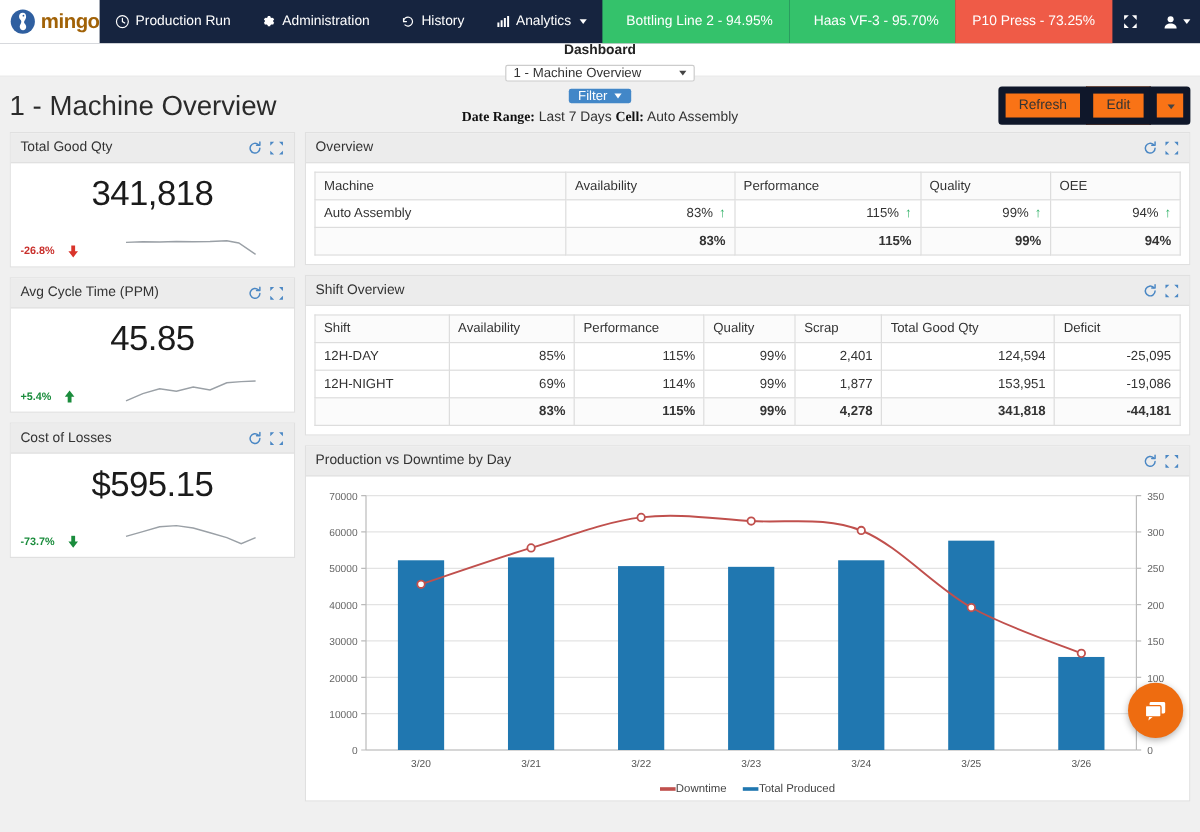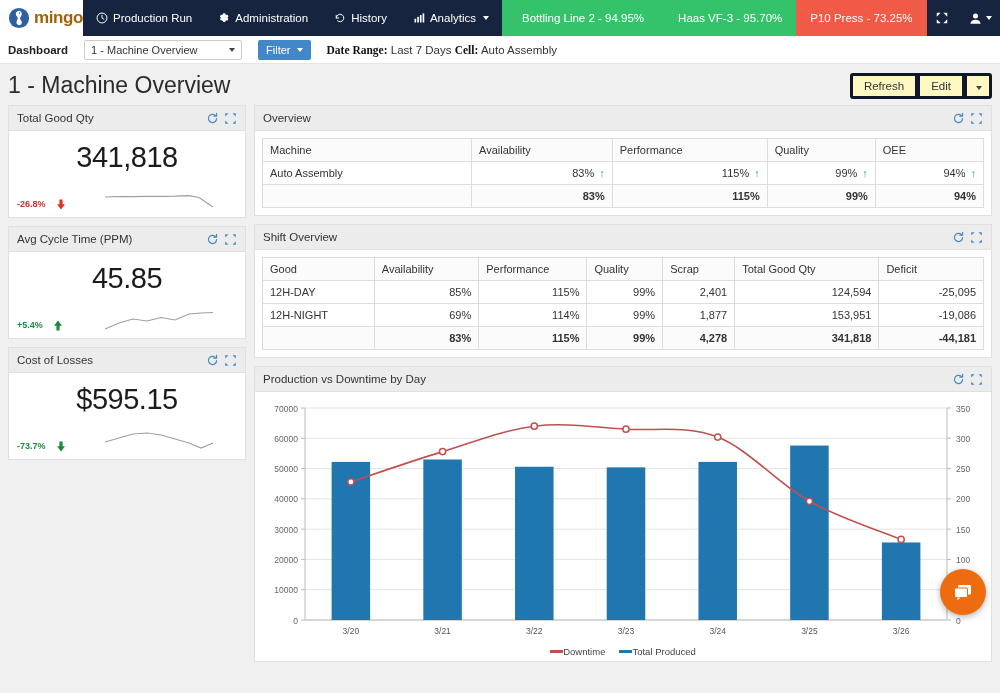--- a/index.html
+++ b/index.html
@@ -73,23 +73,24 @@
     padding: 0 8px; cursor: pointer;
   }
 
   
   .subbar {
     height: 28px;
     background: #ffffff;
     display: flex;
     align-items: center;
     padding: 0 8px;
-    gap: 16px;
+    gap: 6px;
     border-bottom: 1px solid #e6e6e6;
     font-size: 11.5px;
+    flex-direction: column;
   }
   .subbar-label { font-weight: bold; color: #222; }
   .dash-select {
     width: 158px; height: 20px;
     border: 1px solid #ccc;
     background: #fff;
     border-radius: 2px;
     display: flex; align-items: center;
     padding: 0 6px;
     font-size: 11px; color: #333;
@@ -123,22 +124,22 @@
     background: #f0f0f0;
   }
   .page-title {
     font-size: 23px;
     color: #2b2b2b;
     font-weight: 400;
   }
   .head-actions { margin-left: auto; display: flex; }
   .btn-group { display: flex; }
   .btn {
-    background: #fef9c3;
-    border: 3px solid #0f172a;
+    background: #f97316;
+    border: 6px solid #0f172a;
     font-size: 11.5px;
     color: #333;
     padding: 4px 11px;
     cursor: pointer;
     margin-left: -1px;
   }
   .btn:first-child { margin-left: 0; border-radius: 3px 0 0 3px; }
   .btn.caret-btn { border-radius: 0 3px 3px 0; padding: 4px 7px; }
 
   
@@ -589,21 +590,21 @@
               <col style="width:15.5%">
               <col style="width:14.5%">
               <col style="width:15%">
               <col style="width:10.5%">
               <col style="width:10%">
               <col style="width:20%">
               <col style="width:14.5%">
             </colgroup>
           <thead>
             <tr>
-              <th>Good</th>
+              <th>Shift</th>
               <th>Availability</th>
               <th>Performance</th>
               <th>Quality</th>
               <th>Scrap</th>
               <th>Total Good Qty</th>
               <th>Deficit</th>
             </tr>
           </thead>
           <tbody>
             <tr>

